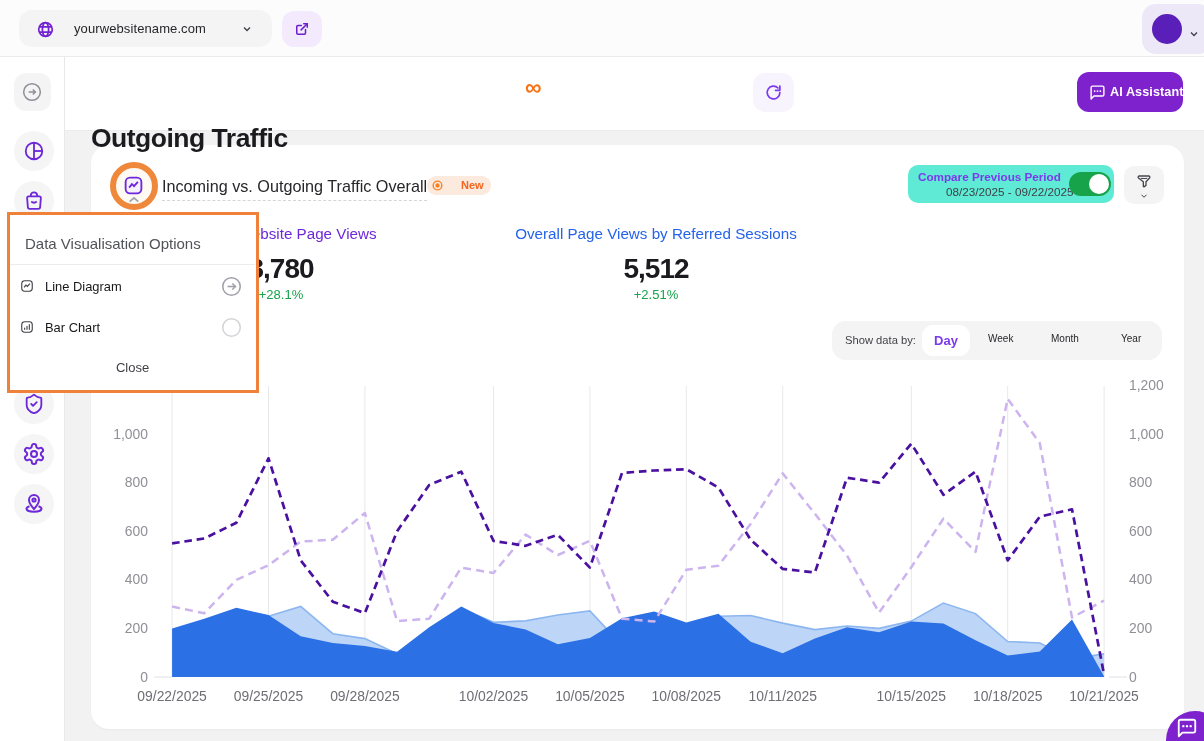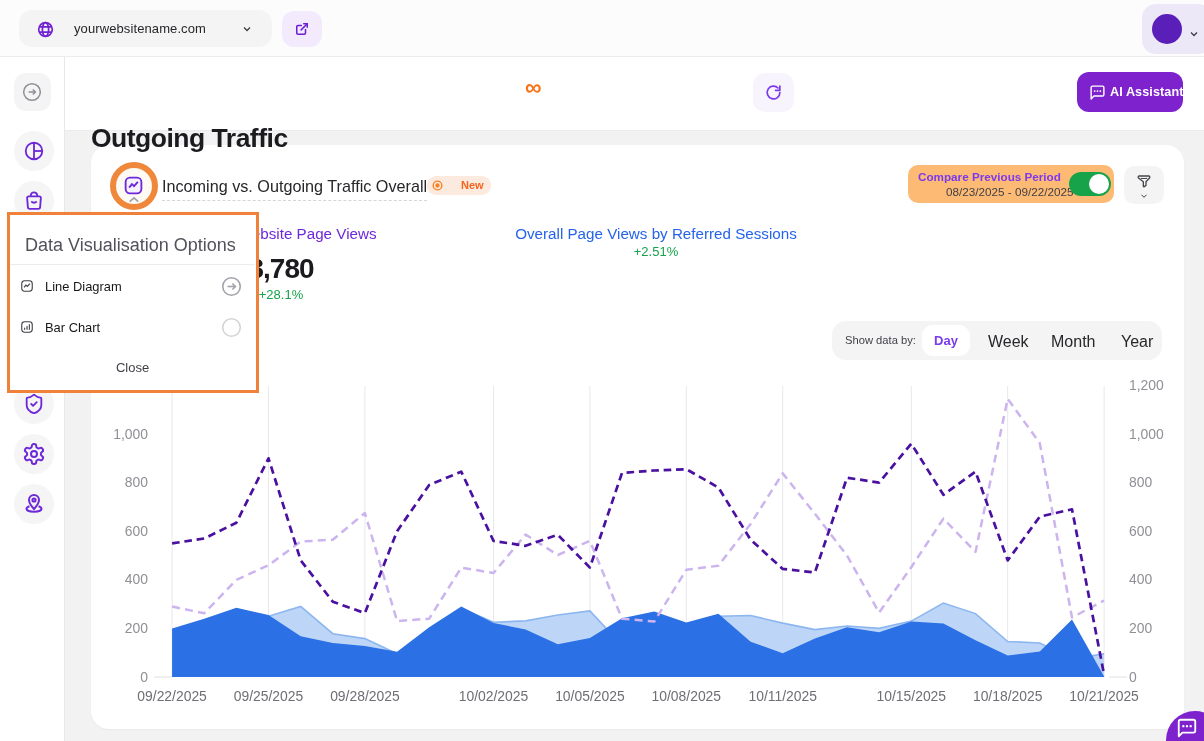--- a/index.html
+++ b/index.html
@@ -27,41 +27,41 @@
 #refreshbtn { position:absolute; left:688px; top:16px; width:41px; height:39px; background:#f8f4fd; border-radius:12px; }
 #datebox { position:absolute; left:735px; top:16px; width:266px; height:39px; background:#f4f4f5; border-radius:12px; }
 #aibtn { position:absolute; left:1012px; top:15px; width:106px; height:40px; background:#7e22ce; border-radius:12px; }
 #aibtn .t { position:absolute; left:33px; top:13px; font-size:12.6px; font-weight:700; color:#fff; white-space:nowrap; letter-spacing:0.1px; }
 
 #content { position:absolute; left:65px; top:131px; width:1139px; height:610px; background:#f2f2f3; }
 #card { position:absolute; left:26px; top:14px; width:1093px; height:584px; background:#fff; border-radius:18px; box-shadow:0 1px 2px rgba(0,0,0,0.04); }
 #cardtitle { position:absolute; left:71px; top:32px; font-size:16.2px; font-weight:500; color:#27272a; border-bottom:1.5px dashed #d6d6da; padding-bottom:4px; }
 #newbadge { position:absolute; left:336px; top:31px; height:18.5px; background:#fbeadd; border-radius:9px; padding:0 7px 0 5px; display:flex; align-items:center; gap:18px; }
 #newbadge span { font-size:11px; font-weight:700; color:#f3661f; }
-#comparebox { position:absolute; left:817px; top:20px; width:206px; height:38px; background:#fdba74; border-radius:10px; }
+#comparebox { position:absolute; left:817px; top:20px; width:206px; height:38px; background:#5eead4; border-radius:10px; }
 #comparebox .c1 { position:absolute; left:10px; top:5px; font-size:11.7px; font-weight:700; color:#7c3aed; white-space:nowrap; }
 #comparebox .c2 { position:absolute; left:10px; top:20px; font-size:11.7px; color:#3f3f46; white-space:nowrap;margin-left:28px; }
 #toggle { position:absolute; left:161px; top:7px; width:42px; height:24px; border-radius:12px; background:#16a34a; }
 #toggle .knob { position:absolute; right:2px; top:2px; width:20px; height:20px; border-radius:50%; background:#fff; }
 #filterbtn { position:absolute; left:1033px; top:21px; width:40px; height:38px; background:#f4f4f5; border-radius:10px; }
 .stat { position:absolute; text-align:center; }
 .stat .val { letter-spacing:-1px; }
 .stat .lab { font-size:15.2px; font-weight:500; }
 .stat .val { font-size:28px; font-weight:700; color:#1b1b1f; margin-top:11px; }
 .stat .pct { font-size:13px; color:#16a34a; margin-top:2px; }
 #showdata { position:absolute; left:741px; top:176px; width:330px; height:39px; background:#f4f4f5; border-radius:14px; }
 #showdata .lbl { position:absolute; left:13px; top:13px; font-size:11.2px; color:#3f3f46;text-align:center; }
 #showdata .day { position:absolute; left:90px; top:4px; width:48px; height:31px; background:#fff; border-radius:11px; text-align:center; line-height:31px; font-size:13px; font-weight:700; color:#7c3aed; }
-#showdata .opt { position:absolute; top:12px; font-size:16px; font-weight:500; color:#27272a; }
+#showdata .opt { position:absolute; top:12px; font-size:10px; font-weight:500; color:#27272a; }
 
 #ring { position:absolute; left:19px; top:17px; width:48px; height:48px; border-radius:50%; background:#fdf9f3; border:6.5px solid #ef883b; z-index:40; }
 #ringchev { position:absolute; left:37px; top:51px; z-index:41; }
 
 #popup { position:absolute; left:7px; top:212px; width:252px; height:181px; background:#fff; border:3.5px solid #f0813a; z-index:50; }
-#popup .ptitle { position:absolute; left:15px; top:19.5px; font-size:18px; color:#52525b; }
+#popup .ptitle { position:absolute; left:15px; top:19.5px; font-size:15px; color:#52525b; }
 #popup .pdiv { position:absolute; left:0; top:49px; width:245px; height:1px; background:#ececec; }
 #popup .r1t { position:absolute; left:35px; top:64px; font-size:12.9px; color:#18181b; }
 #popup .r2t { position:absolute; left:35px; top:105px; font-size:12.9px; color:#18181b; }
 #popup .close { position:absolute; left:0; width:245px; top:145px; text-align:center; font-size:13px; font-weight:500; color:#3f3f46; }
 
 #fab { position:absolute; left:1166px; top:711px; width:58px; height:58px; border-radius:50%; background:#7e22ce; z-index:60; }
 svg { display:block; }
 .svgabs { position:absolute; }
 </style>
 </head>
@@ -182,20 +182,21 @@
         </svg>
     </div>
 
     <div class="stat" style="left:90px; top:80px; width:200px;">
       <div class="lab" style="color:#6d28d9; white-space:nowrap;">Overall Website Page Views</div>
       <div class="val">3,780</div>
       <div class="pct">+28.1%</div>
     </div>
     <div class="stat" style="left:415px; top:80px; width:300px;">
       <div class="lab" style="color:#2563eb; white-space:nowrap;">Overall Page Views by Referred Sessions</div>
+      <div class="val">5,512</div>
       <div class="pct">+2.51%</div>
     </div>
 
     <div id="showdata">
       <div class="lbl">Show data by:</div>
       <div class="day">Day</div>
       <div class="opt" style="left:156px;">Week</div>
       <div class="opt" style="left:219px;text-align:right;">Month</div>
       <div class="opt" style="left:289px;">Year</div>
     </div>

